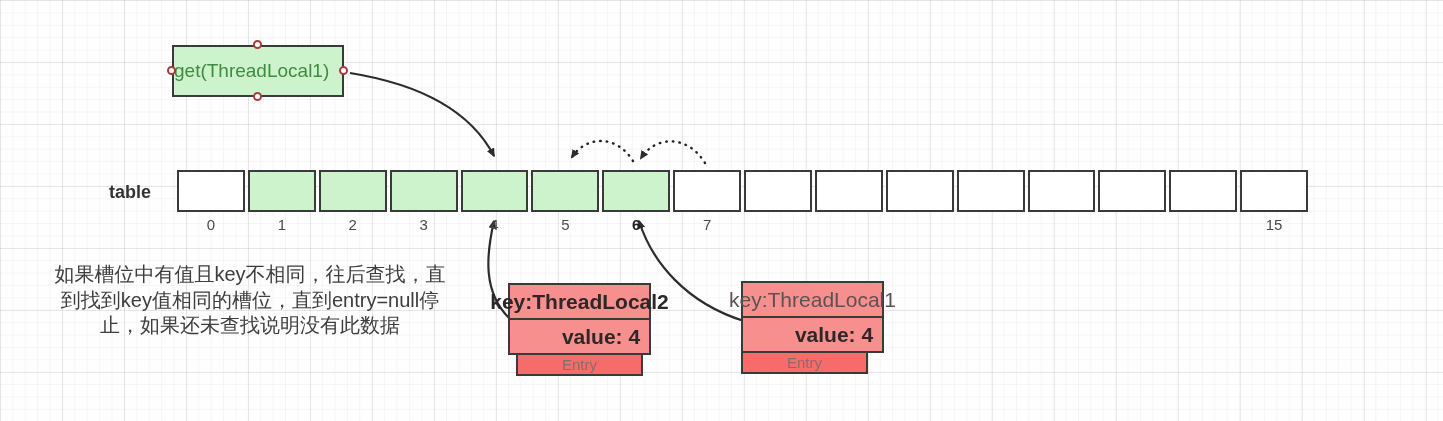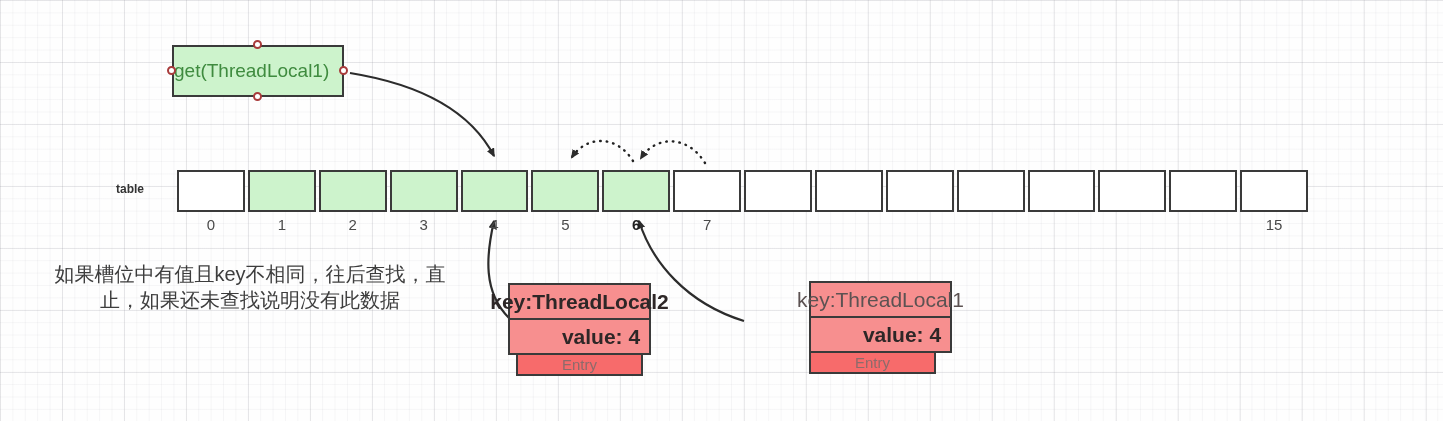--- a/index.html
+++ b/index.html
@@ -46,21 +46,21 @@
   
   .note {
     position:absolute; left:30px; top:262px; width:440px;
     text-align:center; font-weight:normal; font-size:20px;
     color:#3d3d3d; line-height:1.28;
   }
 
   
   .table-label {
     position:absolute; left:100px; top:182px; width:60px;
-    font-weight:bold; font-size:12px; color:#333; text-align:center;
+    font-weight:bold; font-size:18px; color:#333; text-align:center;
   }
   .table-cells {
     position:absolute; left:177px; top:170px; width:1131px; height:42px;
     display:flex; gap:3px;
   }
   .cell {
     flex:1; background:#fff;
     border:2px solid var(--border,#3a3a3a);
   }
   .cell.filled { background:var(--green-fill,#cdf3cc); }
@@ -69,21 +69,21 @@
     display:flex; gap:3px;
   }
   .cell-label {
     flex:1; text-align:center; font-size:15px; color:#4a4a4a;
   }
   .cell-label.bold { font-weight:bold; color:#1e1e1e; }
 
   
   .entry-group { position:absolute; width:143px; }
   .entry-group.eg-left  { left:508px; top:283px; }
-  .entry-group.eg-right { left:788px; top:281px;padding-left:21px; }
+  .entry-group.eg-right { left:720px; top:281px;padding-left:21px; }
   .entry-row {
     width:143px; height:37px;
     background:var(--salmon,#f78f8f);
     border:2px solid var(--border,#3a3a3a);
     display:flex; align-items:center; justify-content:center;
     font-size:21px;
   }
   .entry-row + .entry-row { margin-top:-2px; }
   .entry-key-bold { font-weight:bold; color:#2e2727; }
   .entry-key-light { color:#5c5252; }
@@ -130,20 +130,21 @@
   <div class="handle h-top"></div>
   <div class="handle h-bottom"></div>
   <div class="handle h-left"></div>
   <div class="handle h-right"></div>
 
   <div class="title">
   </div>
 
   <div class="note">
     <div>如果槽位中有值且key不相同，往后查找，直</div>
+    <div>到找到key值相同的槽位，直到entry=null停</div>
     <div>止，如果还未查找说明没有此数据</div>
   </div>
 
   <div class="table-label">table</div>
   <div class="table-cells">
       <div class="cell"></div>
       <div class="cell filled"></div>
       <div class="cell filled"></div>
       <div class="cell filled"></div>
       <div class="cell filled"></div>

